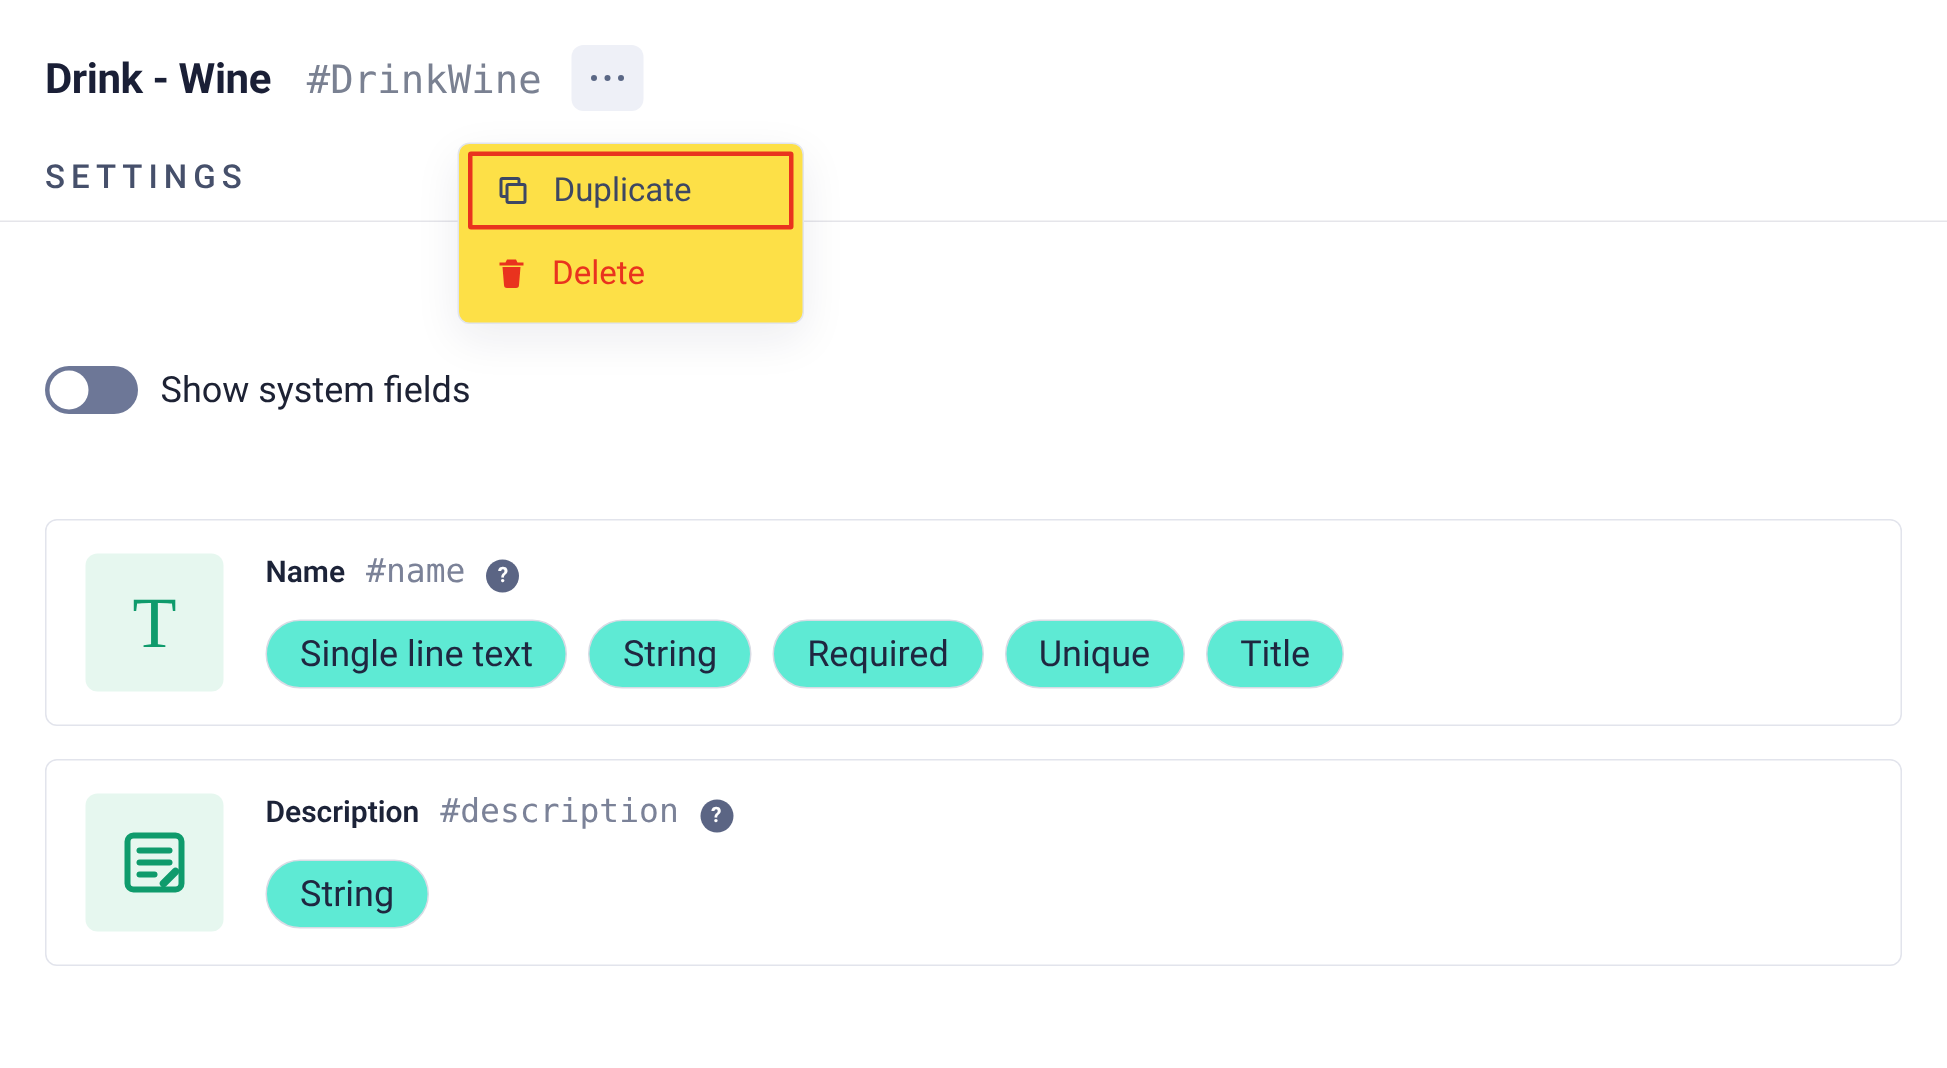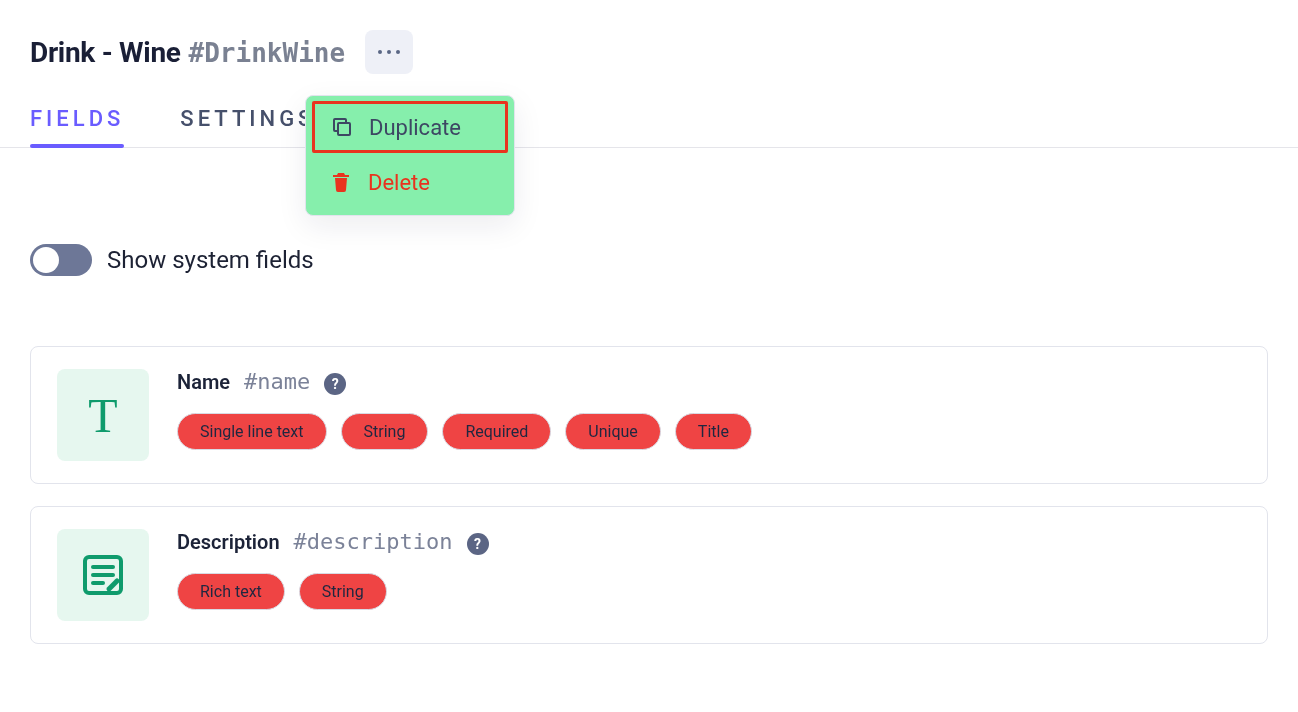--- a/index.html
+++ b/index.html
@@ -24,24 +24,24 @@
     position: relative;
   }
   .title {
     font-size: 28px;
     font-weight: 700;
     color: #1a1f36;
     letter-spacing: -0.3px;
   }
   .title-id {
     font-size: 26px;
-    font-weight: 700;
+    font-weight: 400;
     color: #7a8192;
     font-family: ui-monospace, SFMono-Regular, Menlo, Consolas, monospace;
-    margin-left: 4px;
+    margin-left: 20px;
   }
   .more-btn {
     width: 48px;
     height: 44px;
     border-radius: 8px;
     background: #eef0f7;
     display: flex;
     align-items: center;
     justify-content: center;
     cursor: pointer;
@@ -86,22 +86,22 @@
     height: 4px;
     background: #6a5cff;
     border-radius: 2px;
   }
 
   
   .menu {
     position: absolute;
     top: 95px;
     left: 305px;
-    width: 210px;
-    background: #86efac;
+    width: 231px;
+    background: #fde047;
     border: 1px solid #e1e4ed;
     border-radius: 8px;
     box-shadow: 0 10px 30px rgba(30,30,60,0.08);
     z-index: 20;
     padding: 8px 0;
   }
   .menu-item {
     display: flex;
     align-items: center;
     gap: 14px;
@@ -206,23 +206,23 @@
     font-size: 14px;
     font-weight: 700;
     display:flex; align-items:center; justify-content:center;
     cursor: pointer;
   }
   .pill-row { display:flex; gap:14px; flex-wrap: wrap; }
   .pill {
     border: 1px solid #d8dbe4;
     border-radius: 999px;
     padding: 8px 22px;
-    font-size: 16px;
+    font-size: 24px;
     color: #1f2740;
-    background: #ef4444;
+    background: #5eead4;
   }
 </style>
 </head>
 <body>
 
 <div class="page">
 
   <div class="header-row">
     <div>
       <span class="title">Drink - Wine</span>
@@ -231,21 +231,20 @@
     <div class="more-btn">
       <div class="dots">
           <span></span>
           <span></span>
           <span></span>
         </div>
     </div>
   </div>
 
   <div class="tabs">
-    <div class="tab active">FIELDS</div>
     <div class="tab">SETTINGS</div>
   </div>
 
   <div class="menu">
     <div class="menu-item highlighted">
       <span class="mi-icon">
         <svg viewBox="0 0 24 24" fill="none" stroke="currentColor" stroke-width="2">
           <rect x="8" y="8" width="12" height="12" rx="1"></rect>
           <path d="M16 8V5a1 1 0 0 0-1-1H5a1 1 0 0 0-1 1v10a1 1 0 0 0 1 1h3"></path>
         </svg>
@@ -302,21 +301,20 @@
           <path d="M15 19l4-4" stroke-width="2.5"></path>
         </svg>
       </div>
       <div class="card-body">
         <div class="card-title-row">
           <span class="card-title">Description</span>
           <span class="card-id">#description</span>
           <span class="help">?</span>
         </div>
         <div class="pill-row">
-          <span class="pill">Rich text</span>
           <span class="pill">String</span>
         </div>
       </div>
     </div>
 
   </div>
 
 </div>
 
 </body></html>

